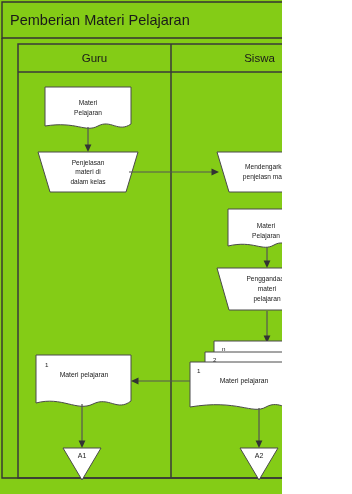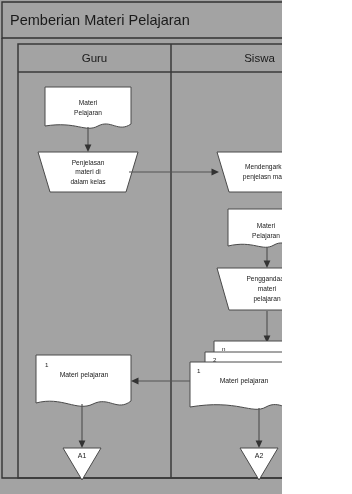--- a/index.html
+++ b/index.html
@@ -9,21 +9,21 @@
   }
   body {
     font-family: "Liberation Sans", sans-serif;
     -webkit-font-smoothing: antialiased;
   }
   #page {
     position: relative;
     width: 282px;
     height: 494px;
     overflow: hidden;
-    background: #a3a3a3;
+    background: #84cc16;
   }
   #flow-svg {
     position: absolute;
     top: 0;
     left: 0;
     width: 352px;
     height: 494px;
     display: block;
   }
   .shape-stroke {

